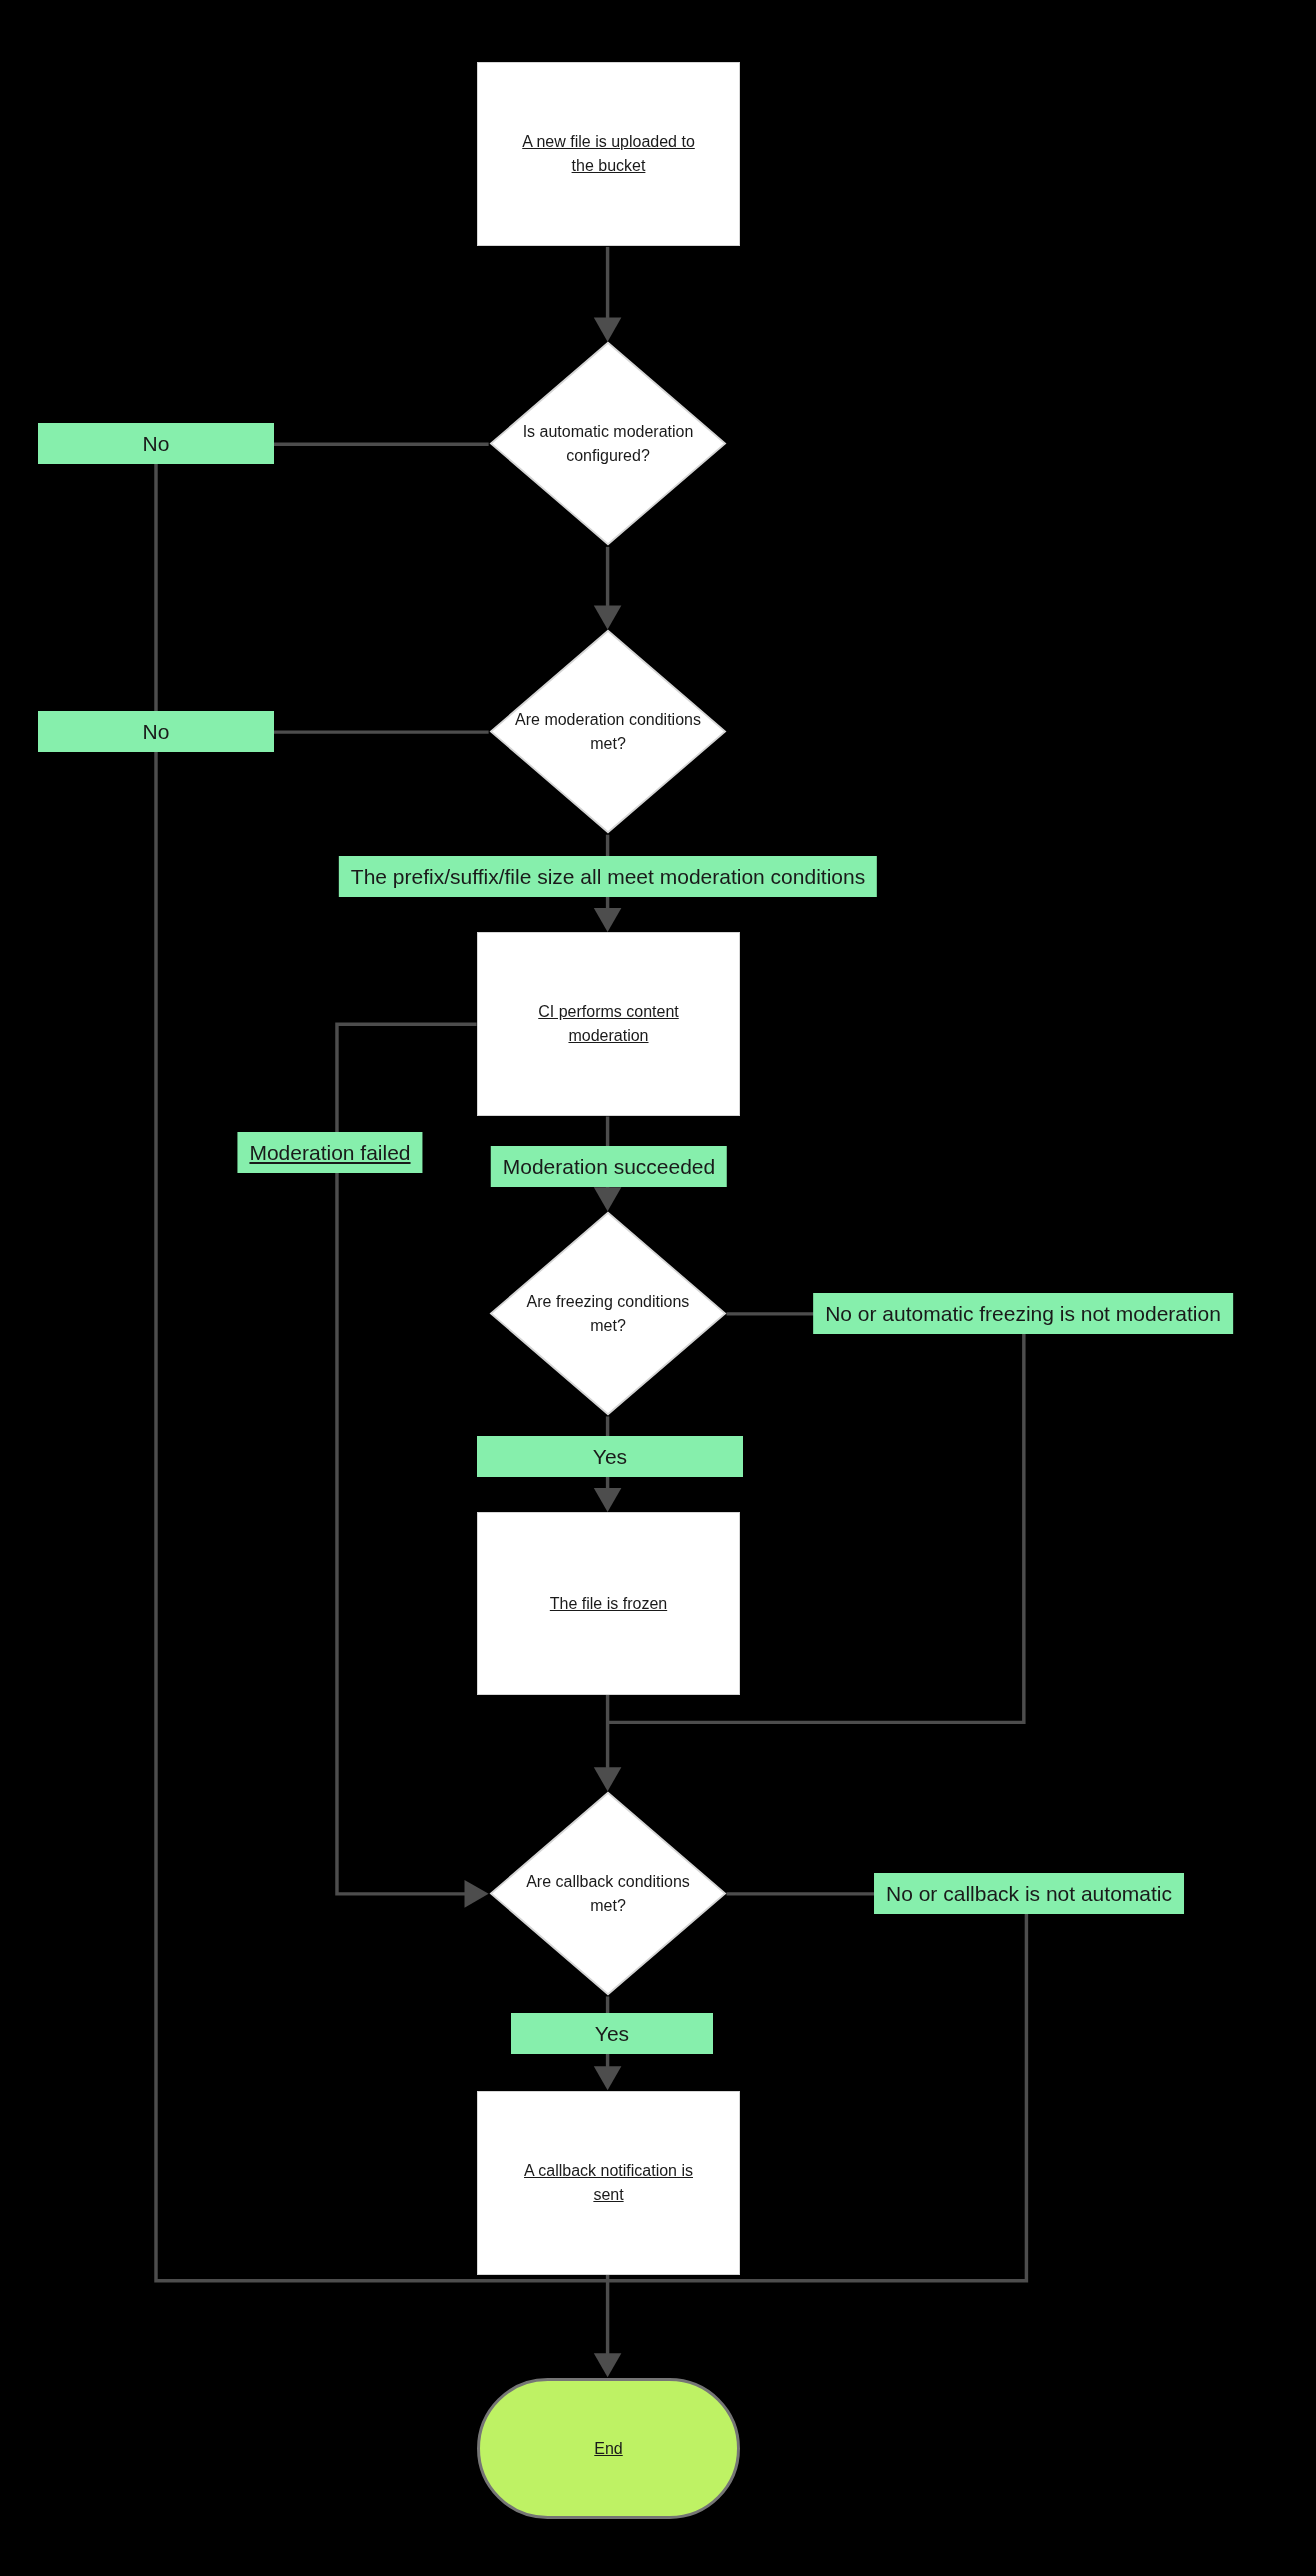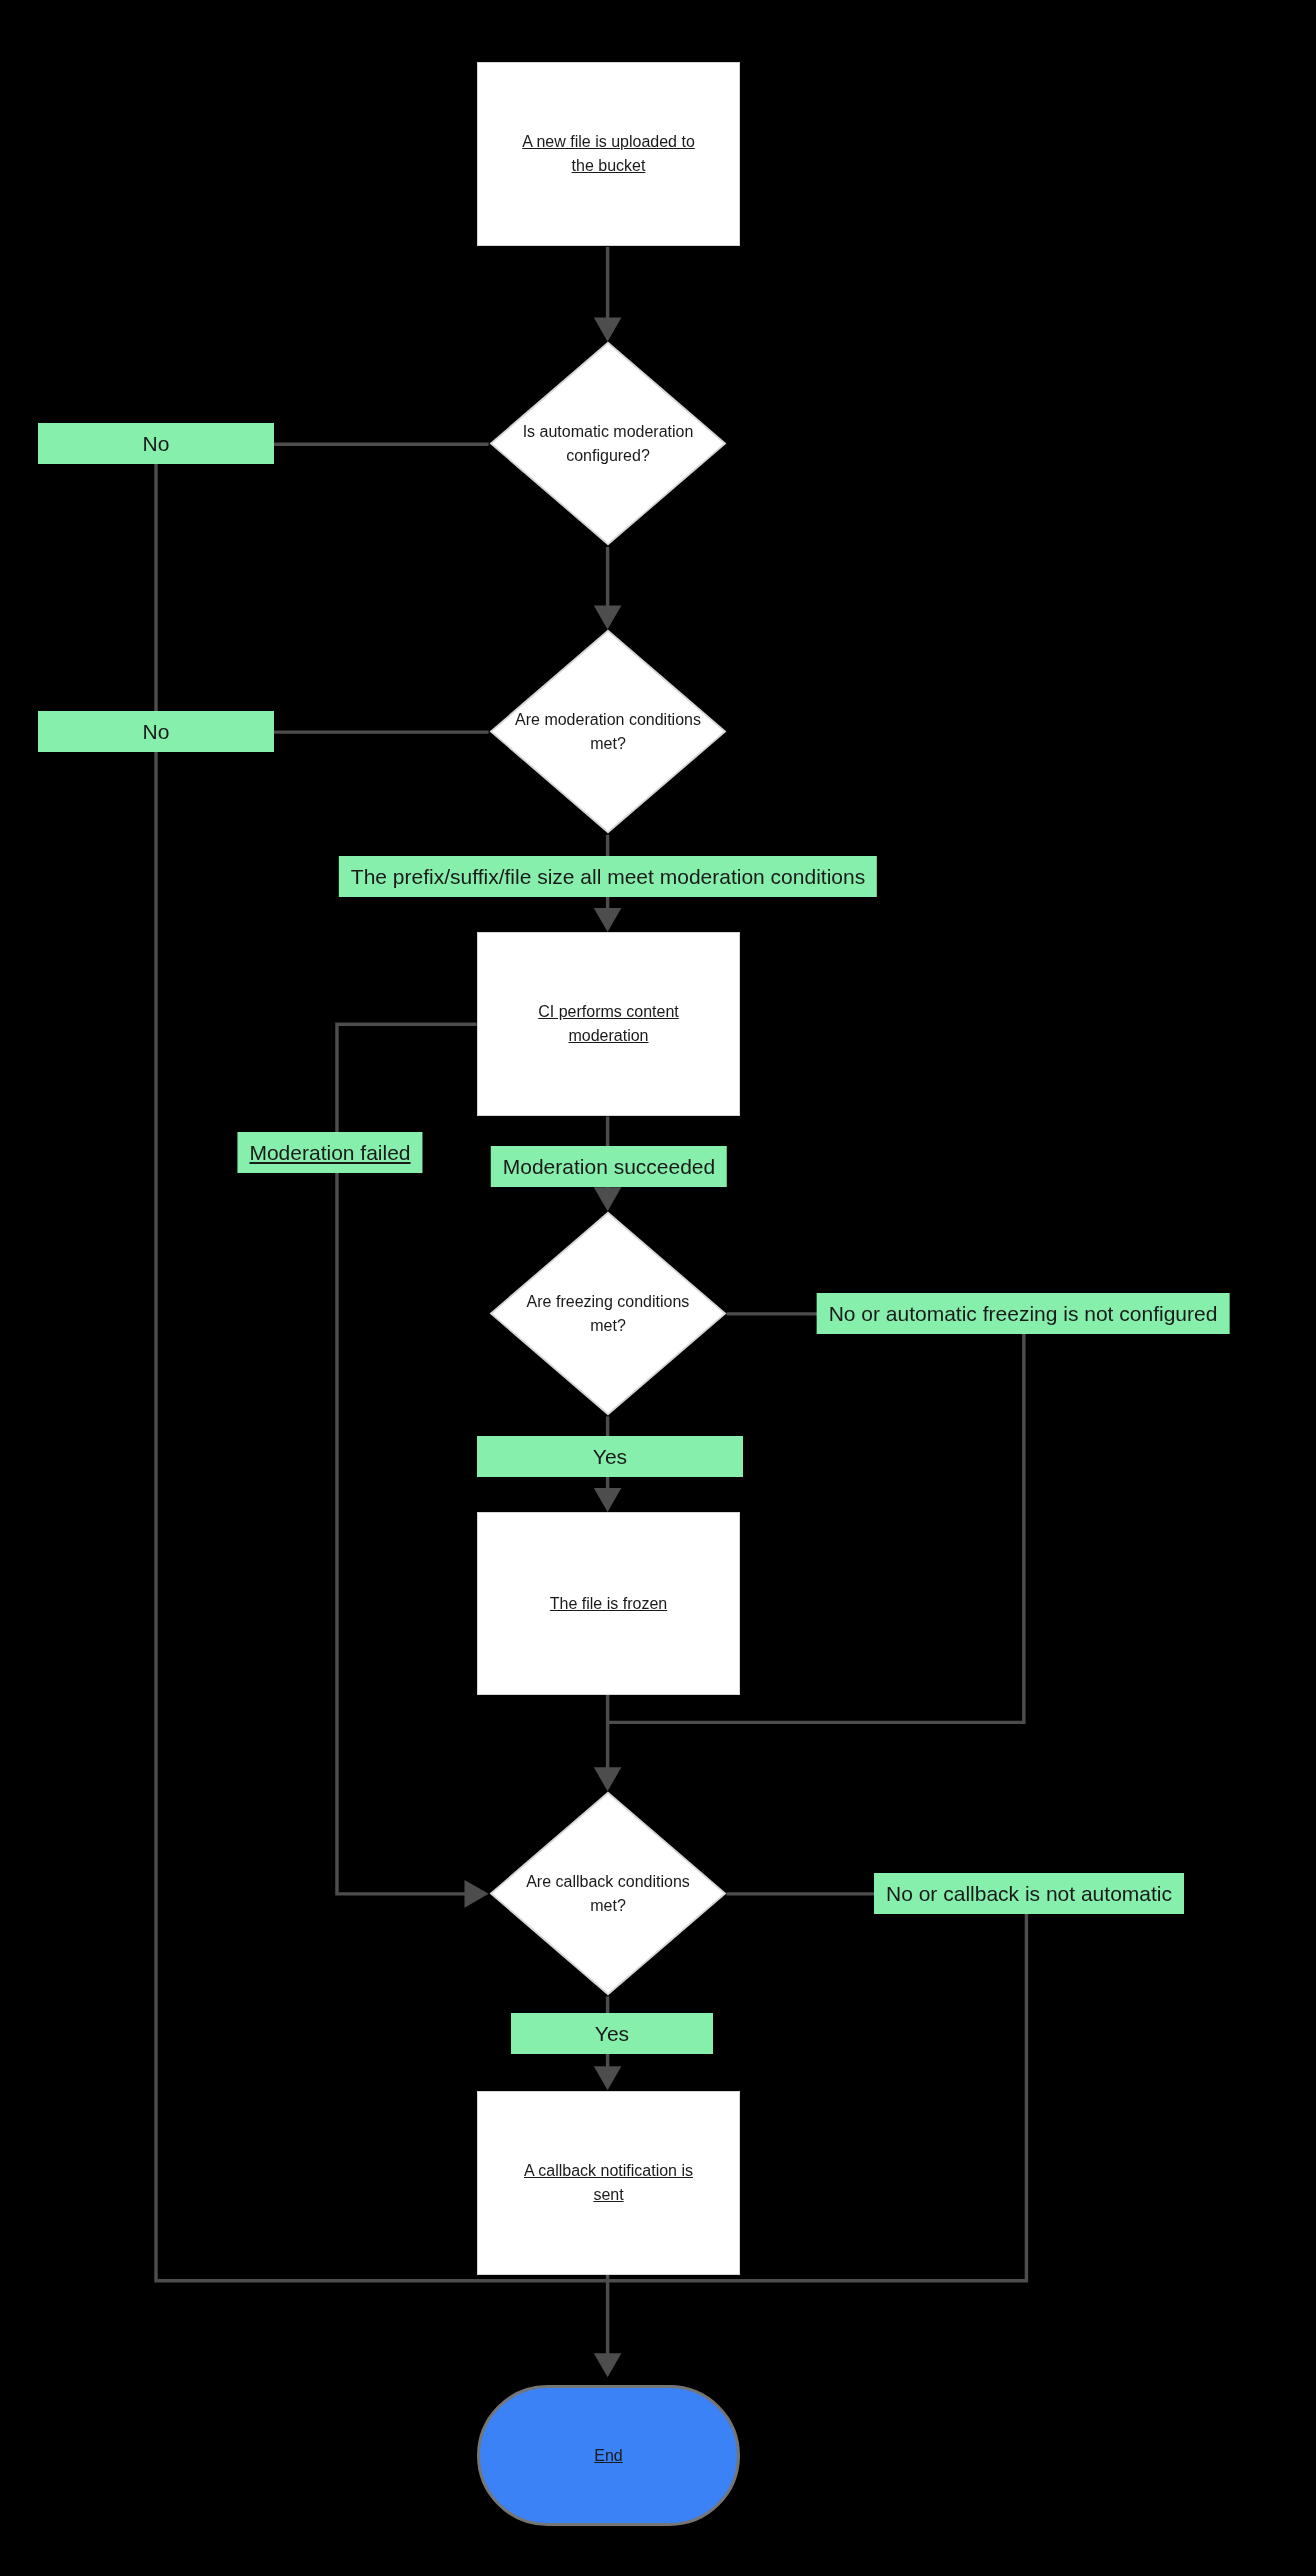--- a/index.html
+++ b/index.html
@@ -26,24 +26,23 @@
     font-size: 16px;
     line-height: 1.5;
     text-decoration: underline;
   }
   .rect-node {
     background: #ffffff;
     border: 1.7px solid #d6d6d6;
     padding: 0 34px;
   }
   .stadium-node {
-    background: #3b82f6;
+    background: #bef264;
     border: 3.4px solid #757575;
     border-radius: 72px;
-    margin-top: 7px;
   }
   .diamond-node { background: transparent; padding: 0; }
   .diamond-node svg { position: absolute; left: 0; top: 0; width: 100%; height: 100%; }
   .diamond-node .diamond-shape { fill: #ffffff; stroke: #d6d6d6; stroke-width: 2; }
   .diamond-node .node-text {
     position: absolute; left: 0; top: 0; right: 0; bottom: 0;
     display: flex; align-items: center; justify-content: center;
     text-align: center; padding: 0 26px;
   }
 
@@ -147,21 +146,21 @@
   <div class="edge-label" style="left:38px; top:423px; width:236px;">No</div>
 
   <div class="edge-label" style="left:38px; top:711px; width:236px;">No</div>
 
   <div class="edge-label auto" style="left:608px; top:856px;">The prefix/suffix/file size all meet moderation conditions</div>
 
   <div class="edge-label auto" style="left:330px; top:1132px;text-decoration:underline;">Moderation failed</div>
 
   <div class="edge-label auto" style="left:609px; top:1146px;">Moderation succeeded</div>
 
-  <div class="edge-label auto" style="left:1023px; top:1293px;">No or automatic freezing is not configured</div>
+  <div class="edge-label auto" style="left:1023px; top:1293px;">No or automatic freezing is not moderation</div>
 
   <div class="edge-label" style="left:477px; top:1436px; width:266px;">Yes</div>
 
   <div class="edge-label auto" style="left:1029px; top:1873px;">No or callback is not automatic</div>
 
   <div class="edge-label" style="left:511px; top:2013px; width:202px;">Yes</div>
 
 </div>
 
 

